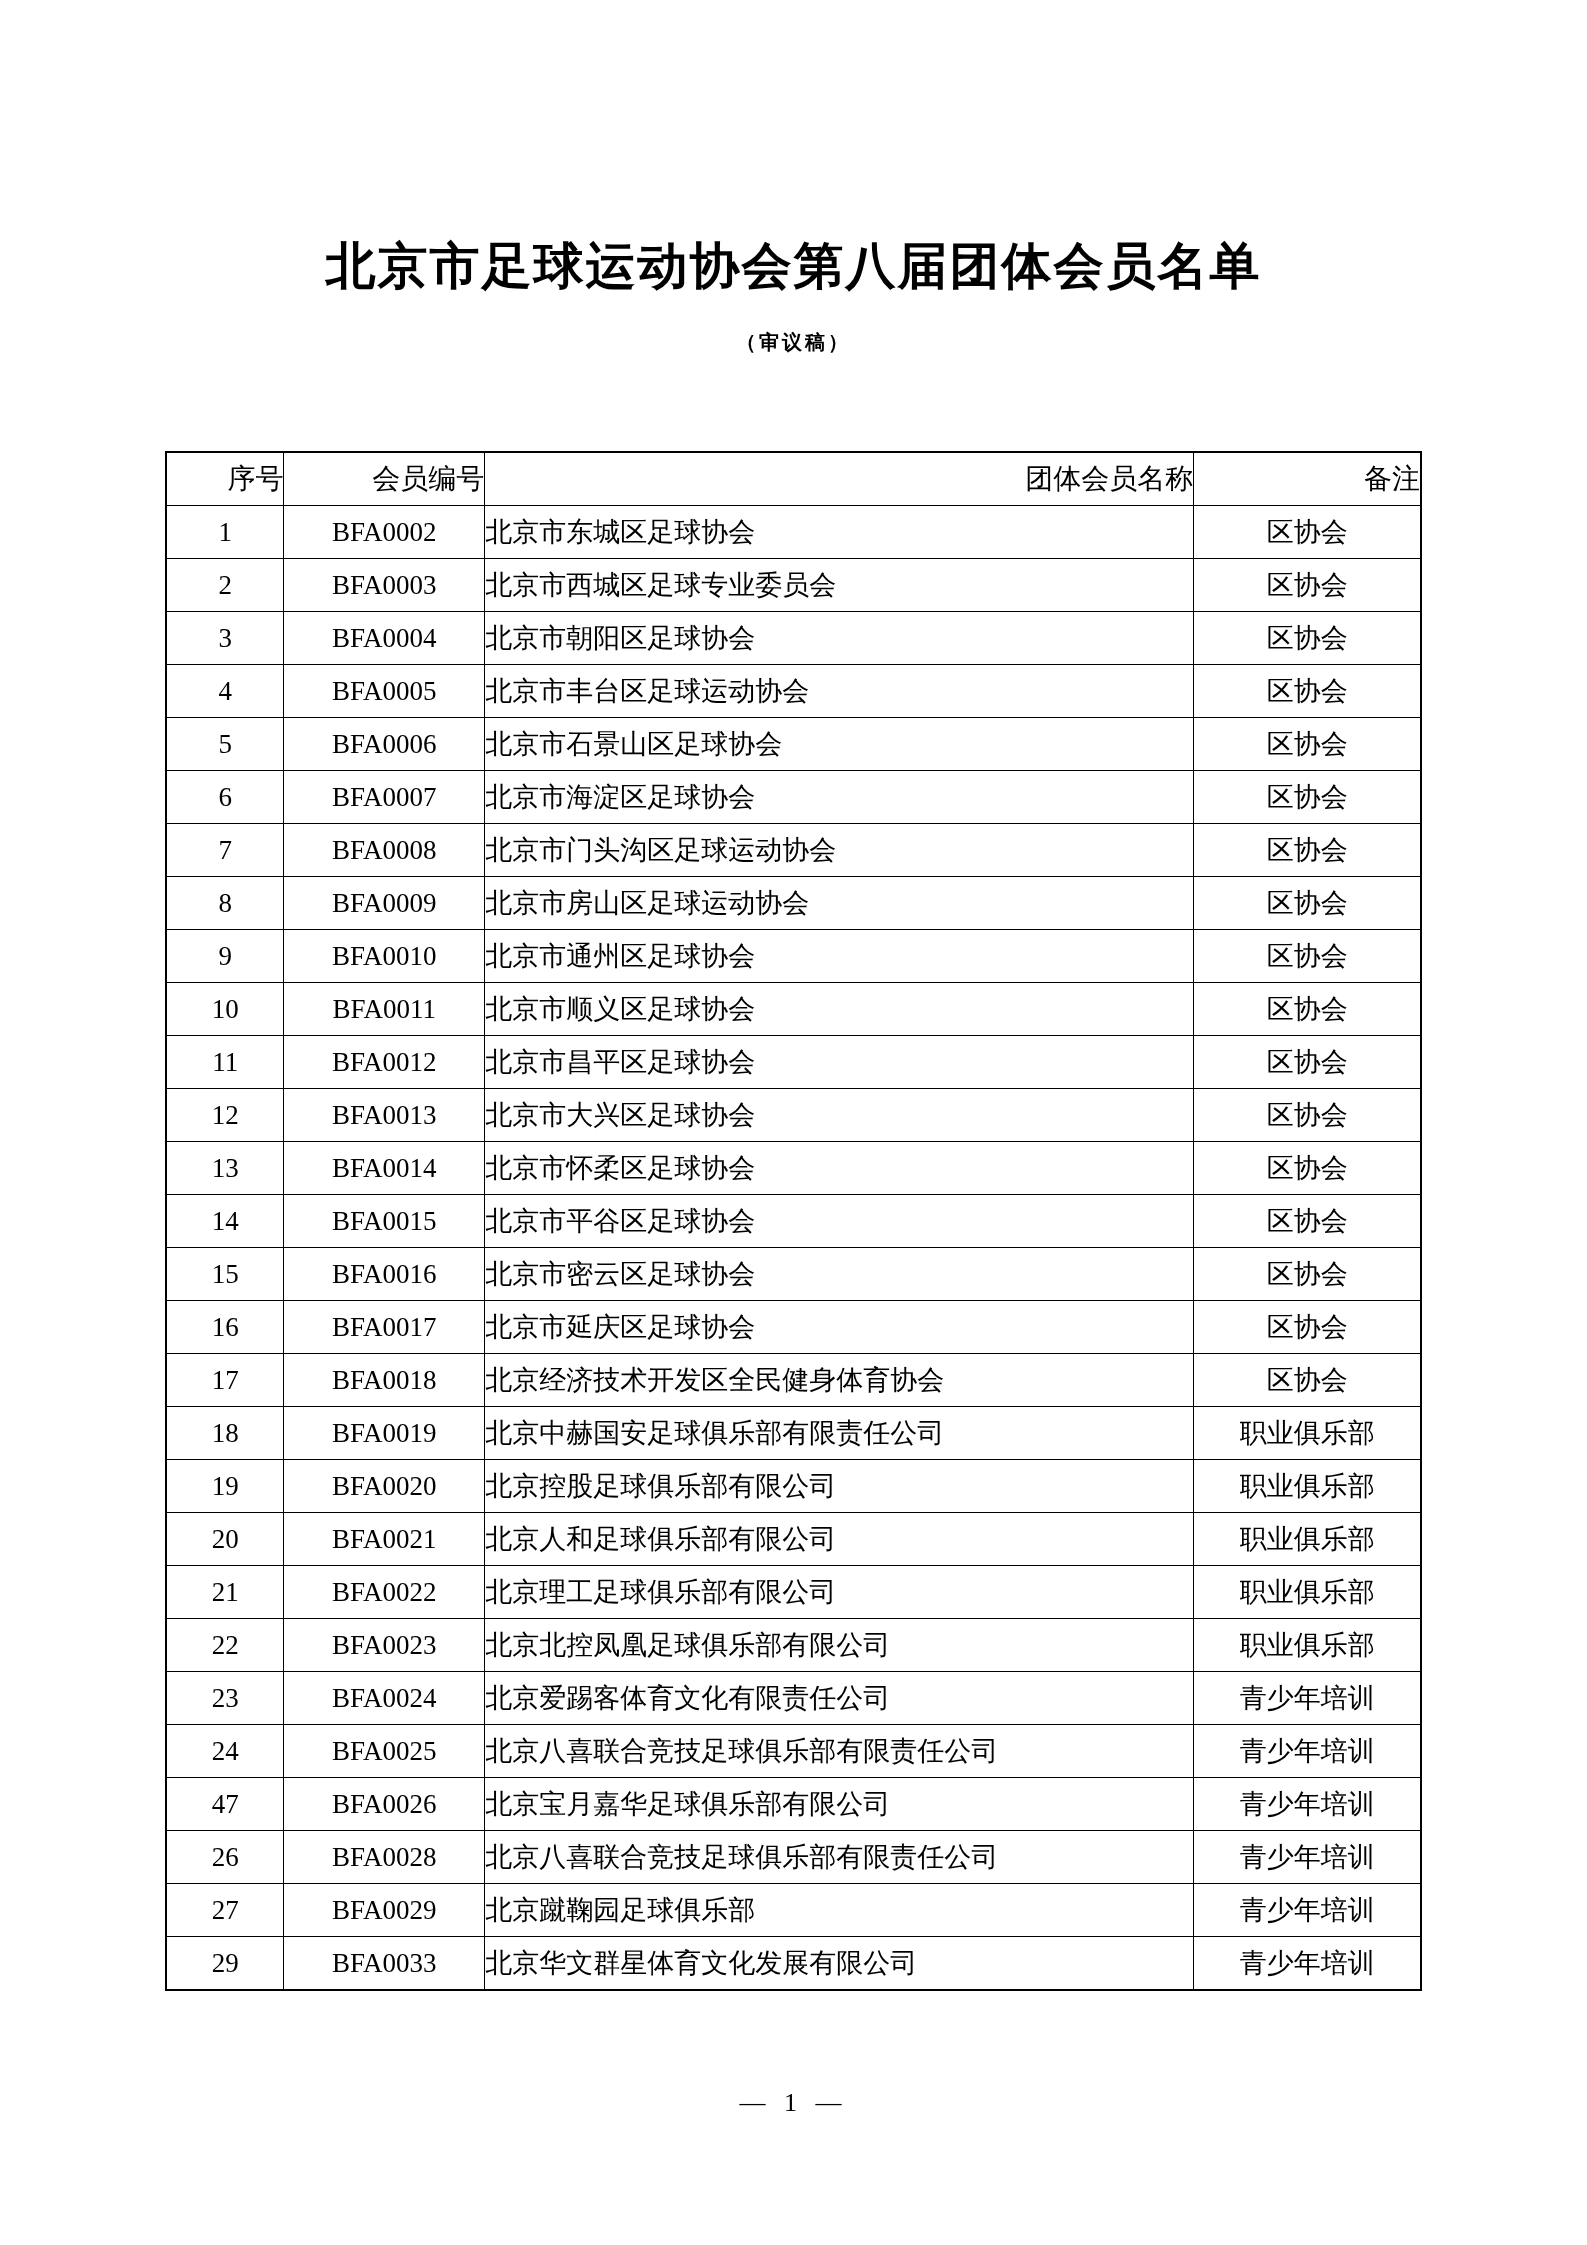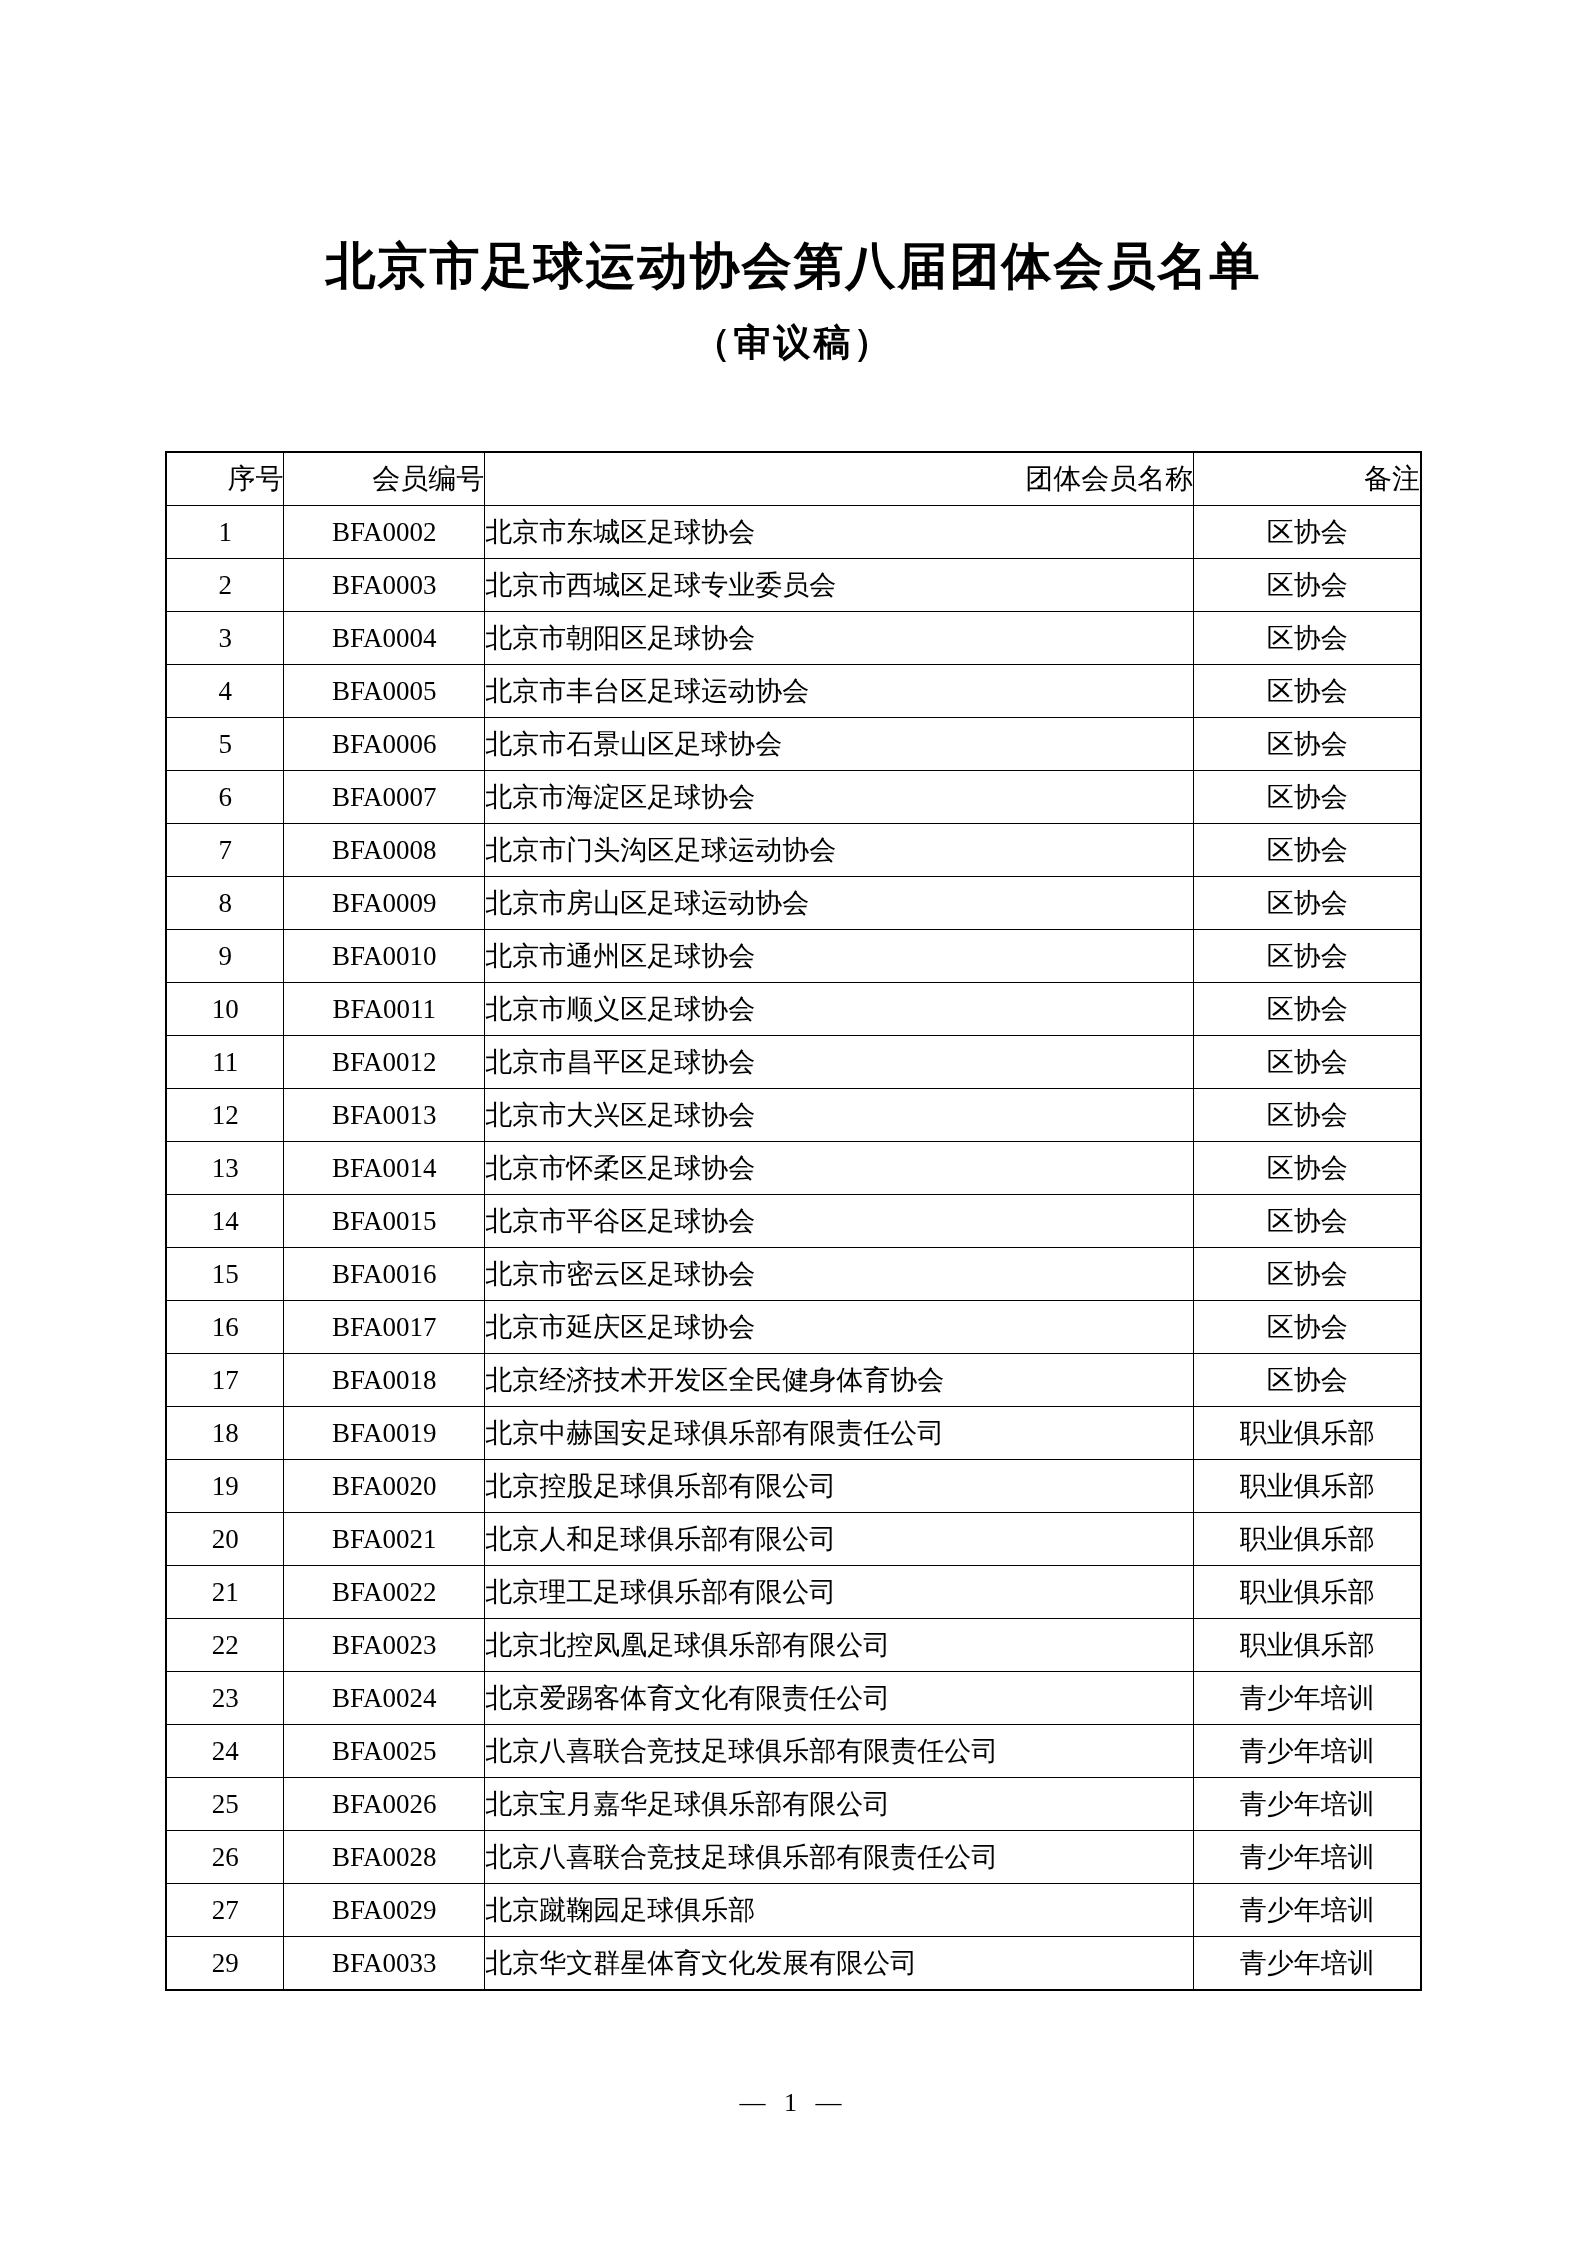--- a/index.html
+++ b/index.html
@@ -20,21 +20,21 @@
     text-align: center;
     font-size: 50px;
     line-height: 60px;
     font-weight: bold;
     letter-spacing: 2px;
     font-family: "Liberation Serif", serif;
   }
   .doc-subtitle {
     margin: 30px 0 12px 0;
     text-align: center;
-    font-size: 37px;
+    font-size: 20px;
     line-height: 33px;
     font-weight: bold;
     letter-spacing: 3px;
   }
   table.member-table {
     margin: 92px auto 0 auto;
     width: 1257px;
     border-collapse: collapse;
     table-layout: fixed;
     border: 2.5px solid #000;
@@ -229,21 +229,21 @@
           <td class="cell-name">北京爱踢客体育文化有限责任公司</td>
           <td class="cell-remark">青少年培训</td>
         </tr>
         <tr>
           <td class="cell-no">24</td>
           <td class="cell-id">BFA0025</td>
           <td class="cell-name">北京八喜联合竞技足球俱乐部有限责任公司</td>
           <td class="cell-remark">青少年培训</td>
         </tr>
         <tr>
-          <td class="cell-no">25</td>
+          <td class="cell-no">47</td>
           <td class="cell-id">BFA0026</td>
           <td class="cell-name">北京宝月嘉华足球俱乐部有限公司</td>
           <td class="cell-remark">青少年培训</td>
         </tr>
         <tr>
           <td class="cell-no">26</td>
           <td class="cell-id">BFA0028</td>
           <td class="cell-name">北京八喜联合竞技足球俱乐部有限责任公司</td>
           <td class="cell-remark">青少年培训</td>
         </tr>

